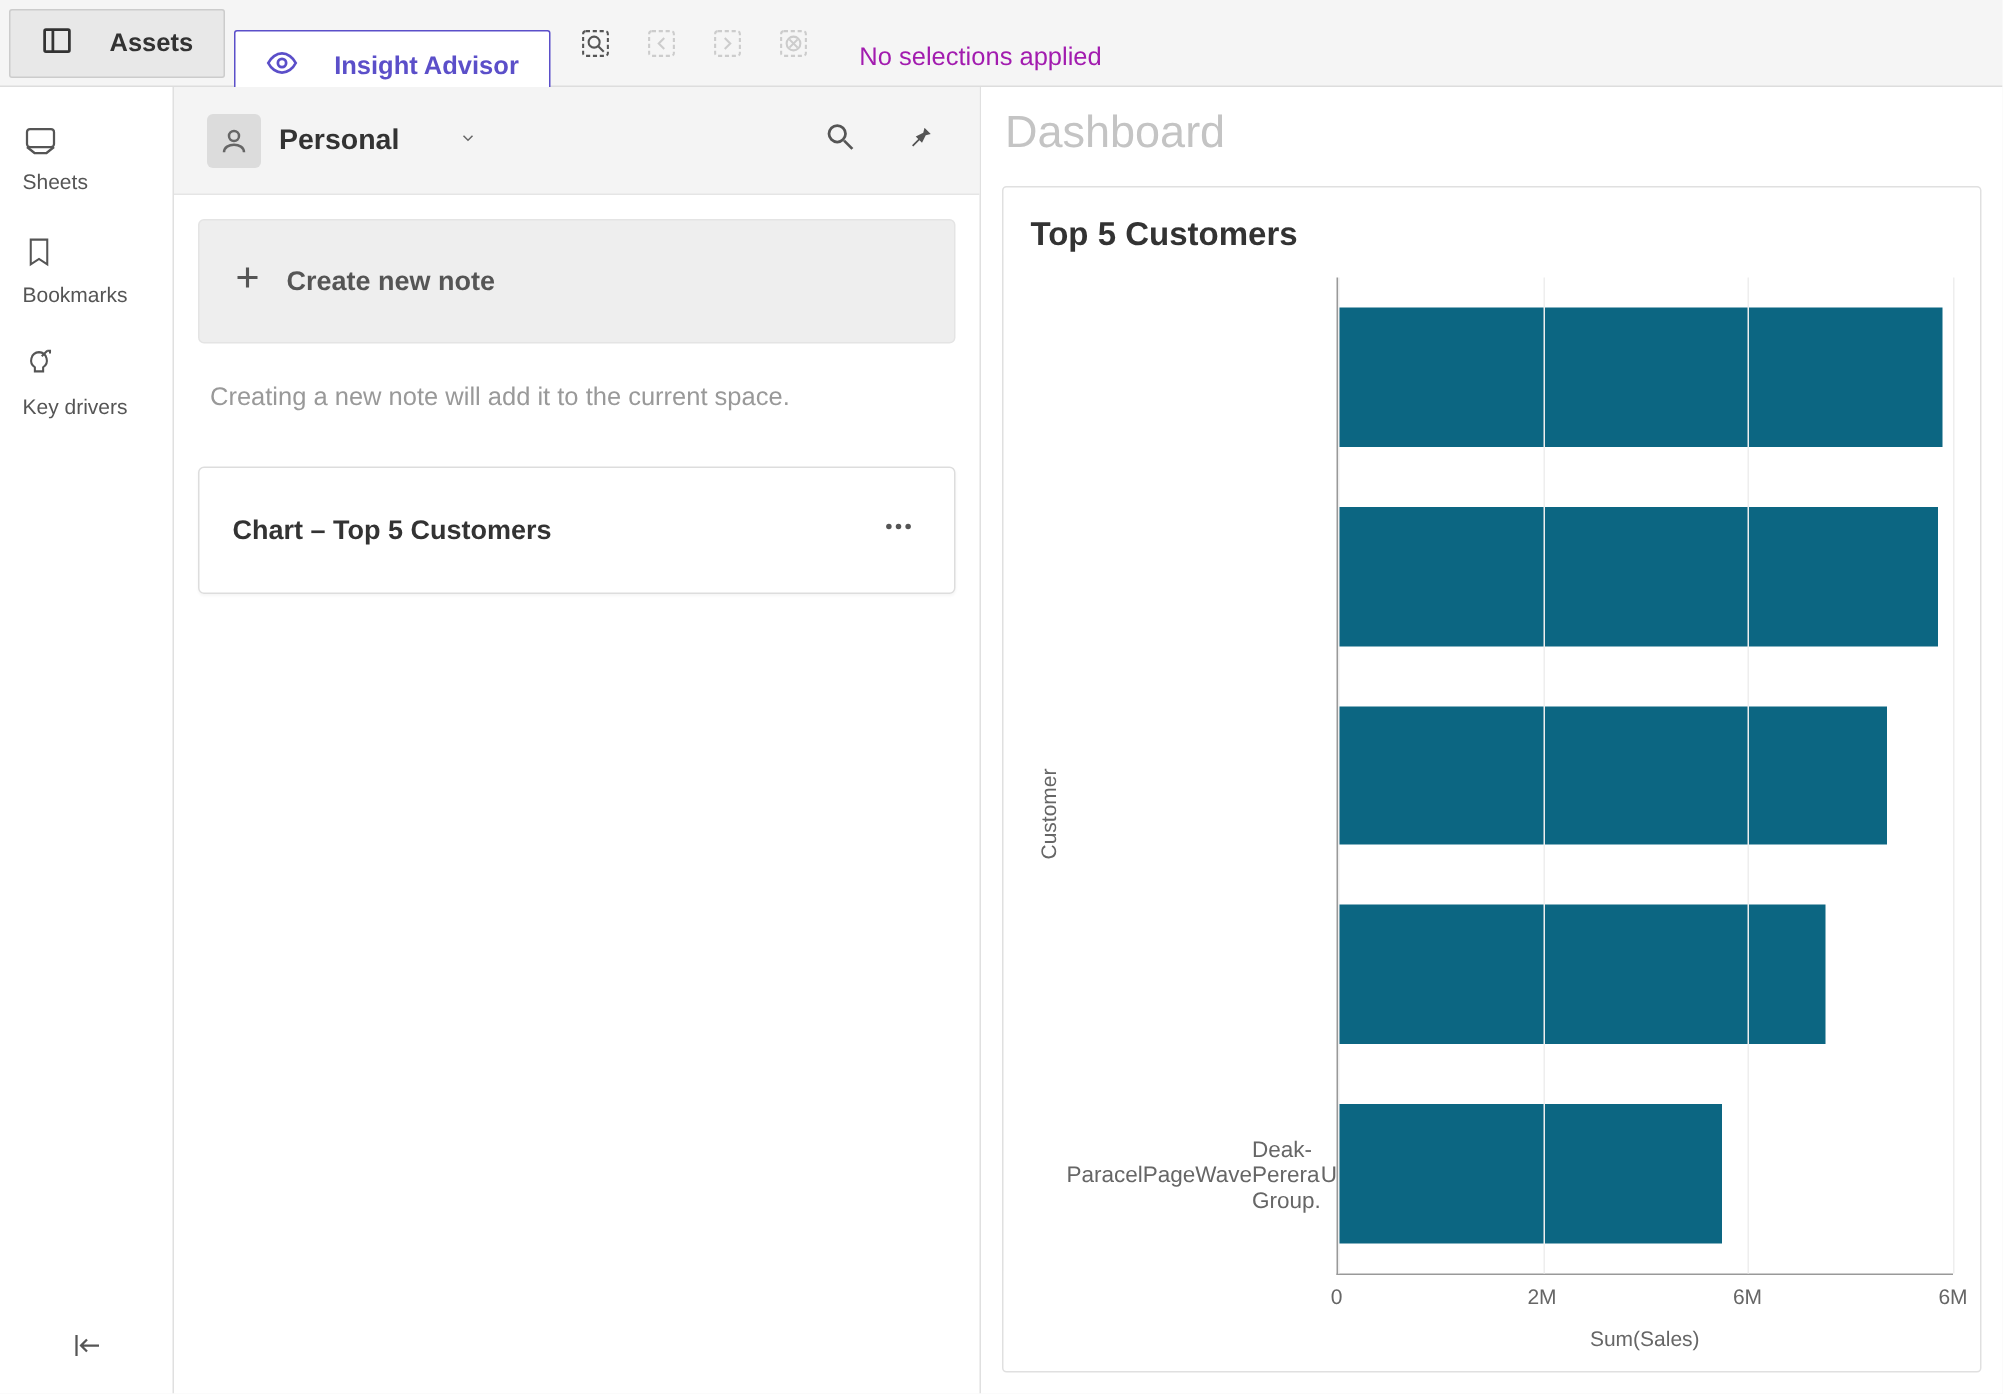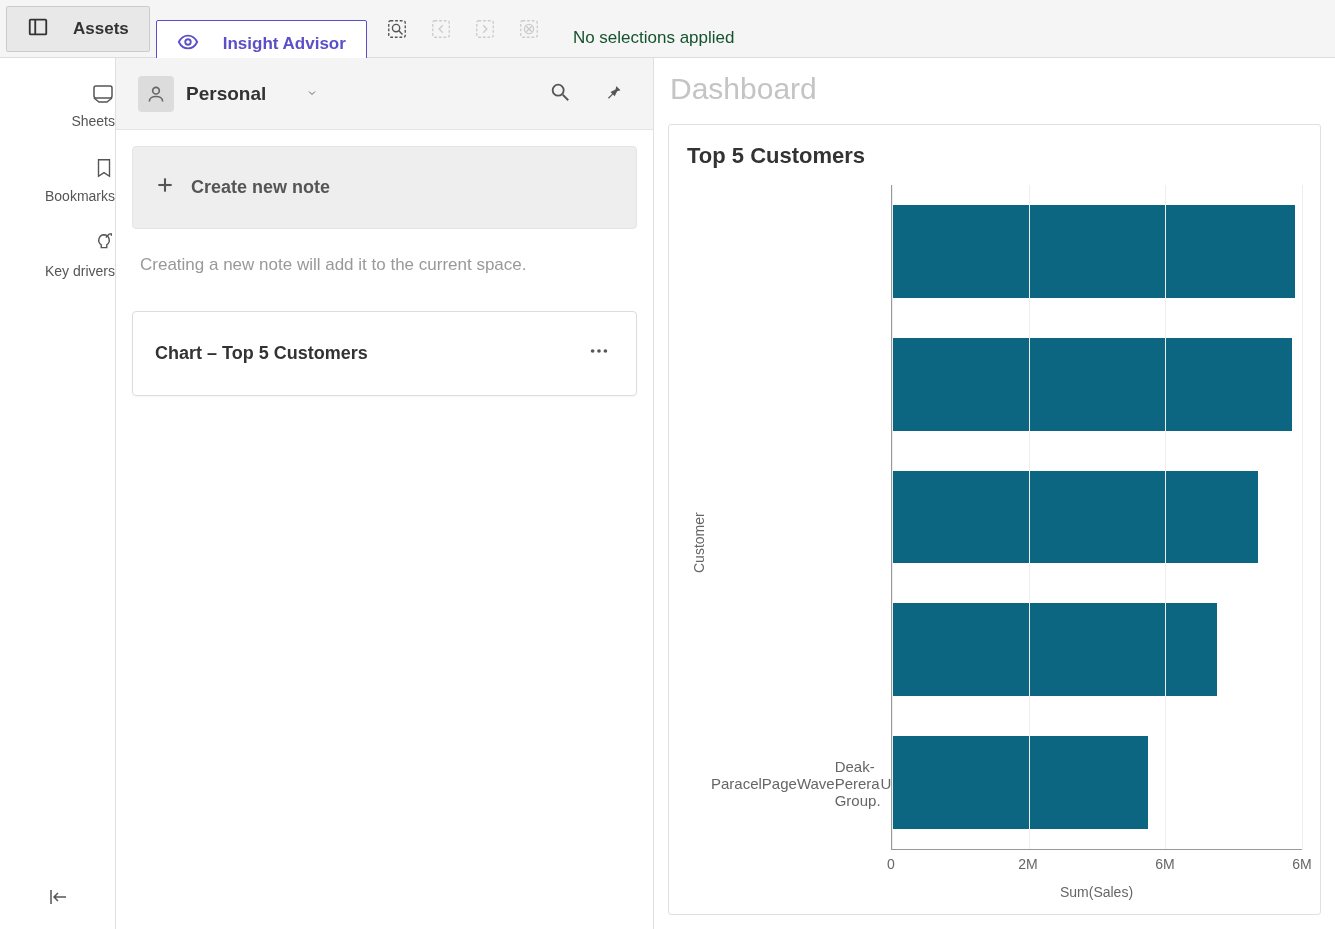--- a/index.html
+++ b/index.html
@@ -56,21 +56,21 @@
       height: 40px;
       display: flex;
       align-items: center;
       justify-content: center;
       cursor: pointer;
       border-radius: 3px;
       color: #555;
     }
     .sel-icon-btn.disabled { color: #ccc; cursor: default; }
     .no-selections {
-      color: #14532d;
+      color: #a21caf;
       font-size: 17px;
       padding: 0 16px;
       display: flex;
       align-items: center;
       margin-top: 19px;
     }
 
     
     .main-area {
       display: flex;
@@ -84,23 +84,23 @@
       border-right: 1px solid #e0e0e0;
       display: flex;
       flex-direction: column;
       align-items: stretch;
       padding-top: 8px;
       position: relative;
     }
     .rail-item {
       display: flex;
       flex-direction: column;
-      align-items: flex-end;
+      align-items: flex-start;
       justify-content: center;
-      padding: 14px 0;
+      padding: 14px 12px;
       font-size: 14px;
       color: #555;
       cursor: pointer;
       gap: 6px;
       border-left: 3px solid transparent;
     }
     .rail-item.active {
       background: #eeeeee;
       border-left: 3px solid #009845;
       color: #333;

